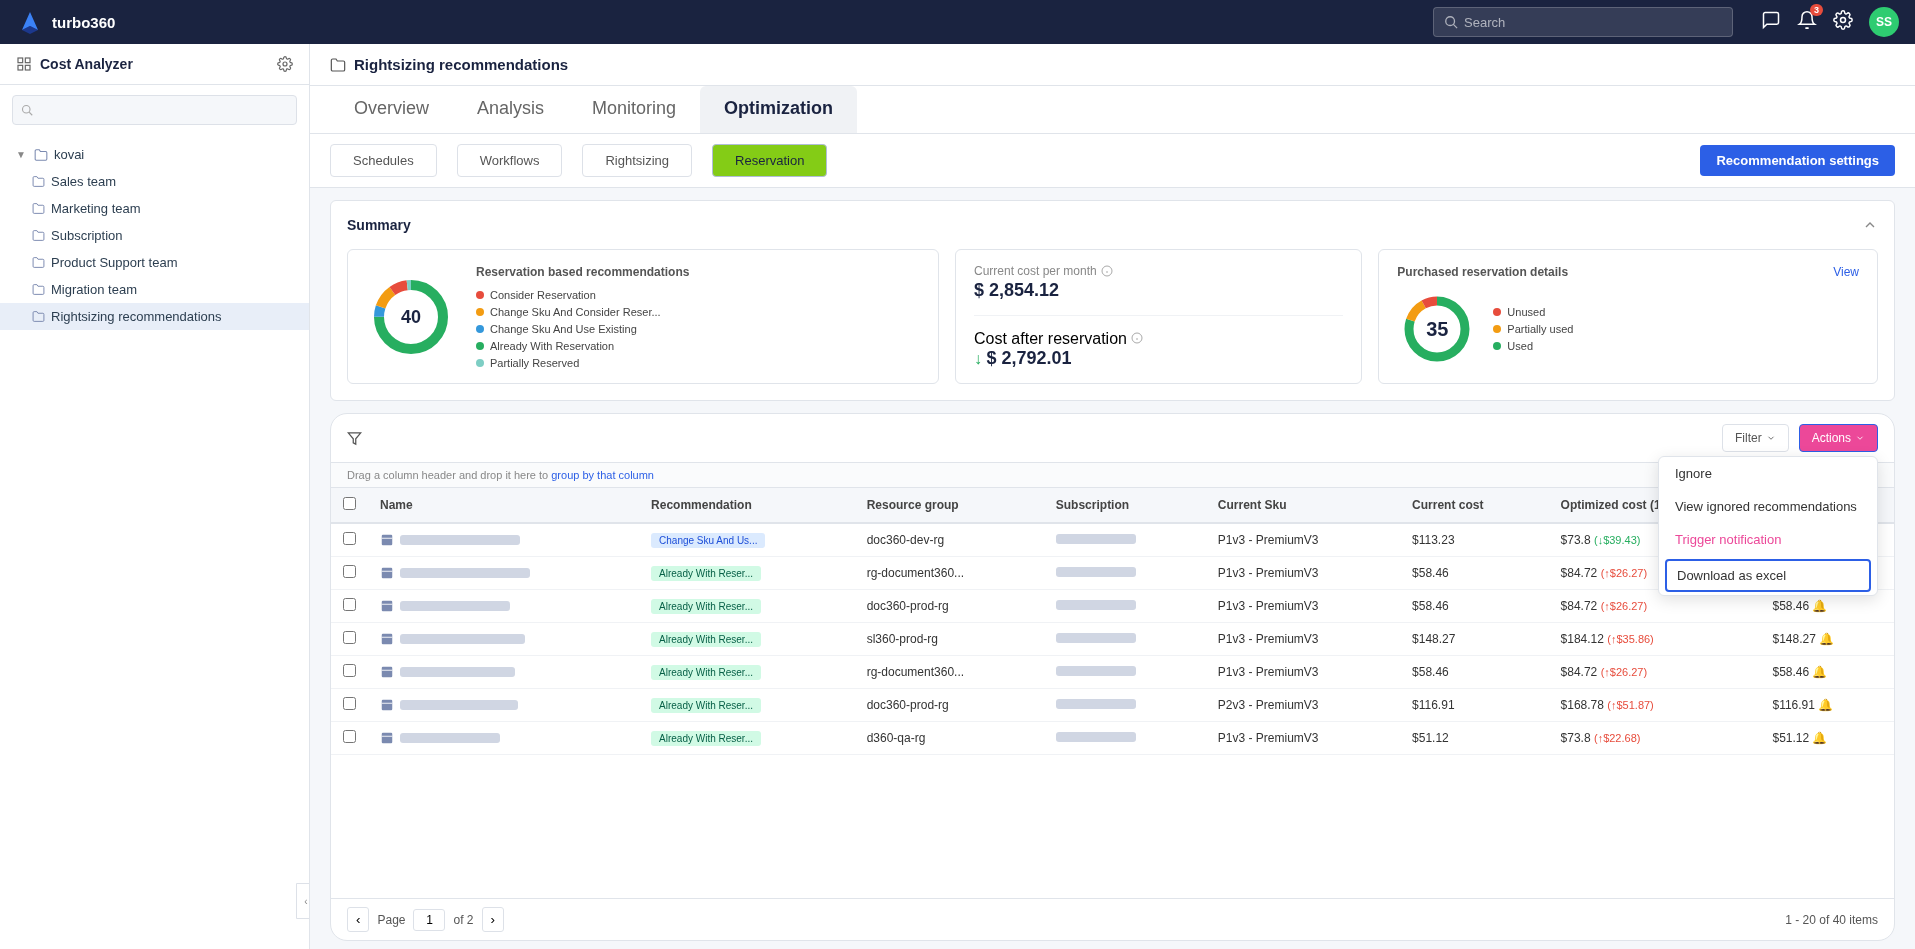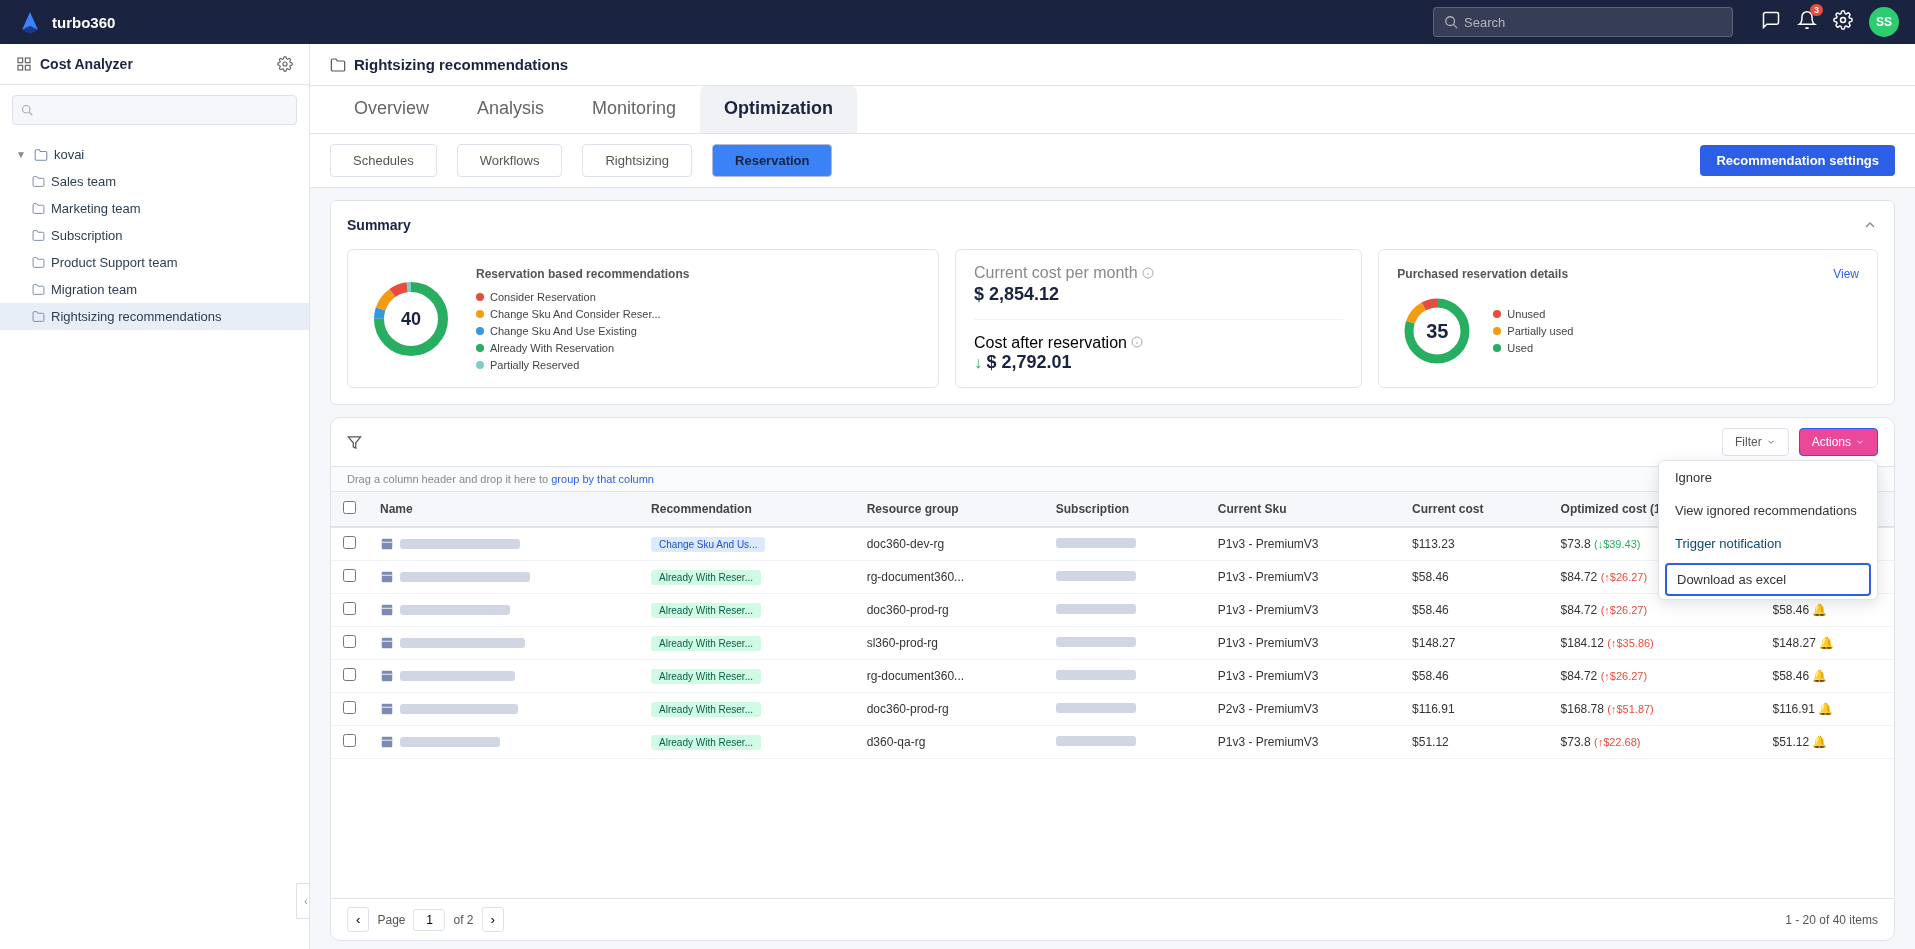--- a/index.html
+++ b/index.html
@@ -158,21 +158,21 @@
     }
     .tab-secondary {
       padding: 8px 22px;
       font-size: 13px;
       color: #555;
       cursor: pointer;
       border: 1px solid #dde1e8;
       border-radius: 4px;
       background: white;
     }
-    .tab-secondary.active { background: #3b82f6; font-weight: 700; color: #1a2340; border-color: #b0bdd8; }
+    .tab-secondary.active { background: #84cc16; font-weight: 400; color: #1a2340; border-color: #b0bdd8; }
     .tab-recommendation-btn {
       margin-left: auto;
       background: #2c5fe6;
       color: white;
       border: none;
       padding: 8px 16px;
       border-radius: 4px;
       font-size: 13px;
       font-weight: 600;
       cursor: pointer;
@@ -219,26 +219,26 @@
       padding: 14px 18px;
       flex: 1;
       display: flex;
       align-items: center;
       gap: 20px;
     }
     .donut-legend { display: flex; flex-direction: column; gap: 5px; font-size: 11px; color: #444; }
     .legend-item { display: flex; align-items: center; gap: 6px; }
     .legend-dot { width: 8px; height: 8px; border-radius: 50%; flex-shrink: 0; }
 
-    .cost-item .cost-label { font-size: 16px; color: #888; margin-bottom: 2px; display: flex; align-items: center; gap: 4px; }
+    .cost-item .cost-label { font-size: 12px; color: #888; margin-bottom: 2px; display: flex; align-items: center; gap: 4px; }
     .cost-item .cost-value { font-size: 18px; font-weight: 700; color: #1a2340; }
     .view-link { color: #2c5fe6; font-size: 12px; cursor: pointer; }
 
     
-    .table-section { margin: 12px 20px 0; background: white; border: 1px solid #e0e4ea; border-radius: 10px; flex: 1; display: flex; flex-direction: column; overflow: hidden; }
+    .table-section { margin: 12px 20px 0; background: white; border: 1px solid #e0e4ea; border-radius: 17px; flex: 1; display: flex; flex-direction: column; overflow: hidden; }
     .table-toolbar {
       display: flex;
       align-items: center;
       padding: 10px 16px;
       border-bottom: 1px solid #e0e4ea;
       gap: 10px;
     }
     .toolbar-spacer { flex: 1; }
     .filter-btn {
       border: 1px solid #dde1e8;
@@ -323,21 +323,21 @@
       box-shadow: 0 4px 16px rgba(0,0,0,0.12);
       z-index: 100;
       min-width: 220px;
     }
     .dropdown-item {
       padding: 9px 16px;
       font-size: 13px;
       color: #333;
       cursor: pointer;
     }
-    .dropdown-item.disabled { color: #0c4a6e; cursor: default; }
+    .dropdown-item.disabled { color: #ec4899; cursor: default; }
     .dropdown-item.highlighted {
       border: 2px solid #2c5fe6;
       border-radius: 4px;
       margin: 2px 6px;
       padding: 7px 10px;
     }
 
     
     .donut-container { position: relative; }
     .donut-number {

